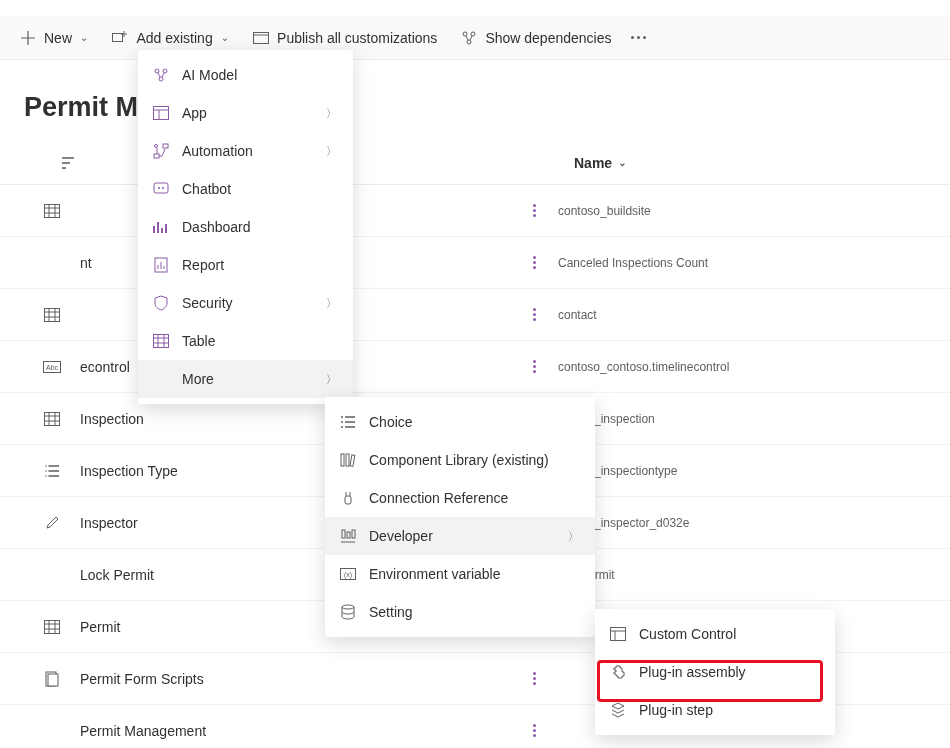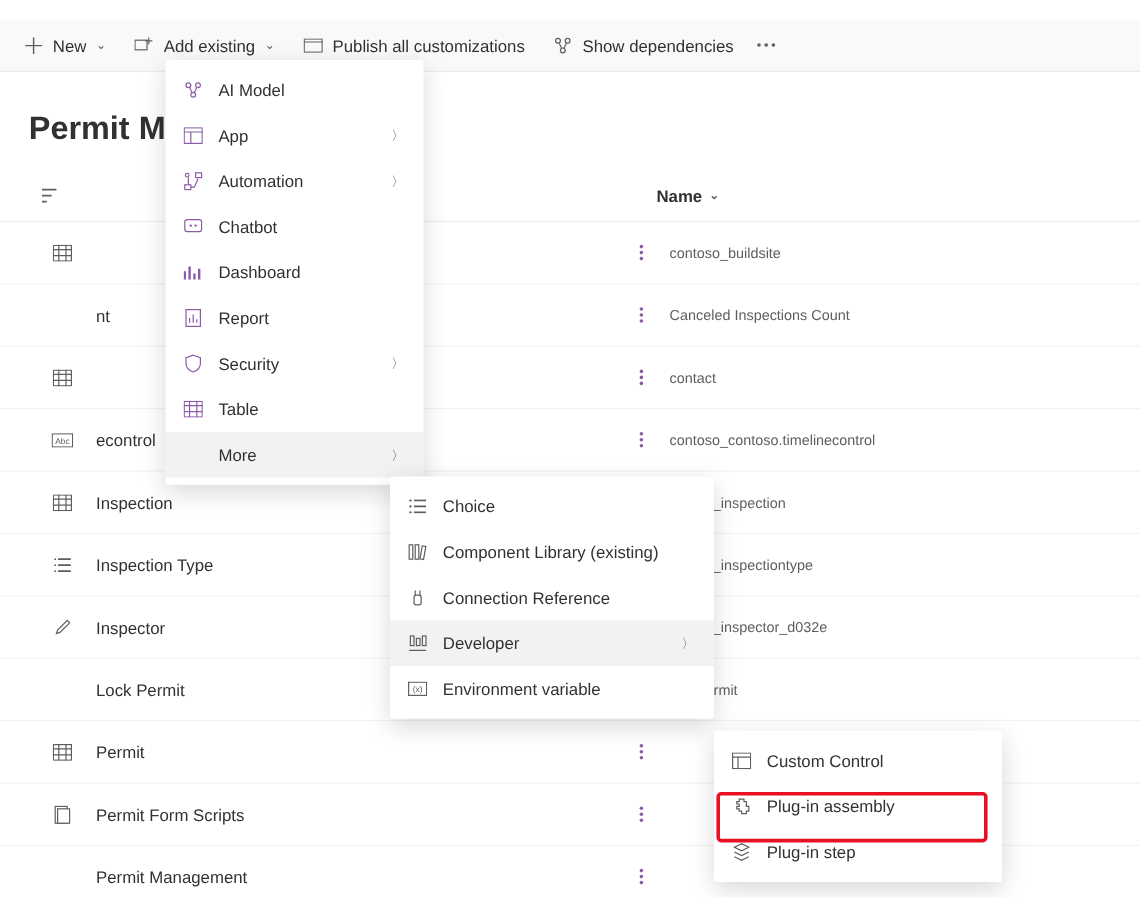--- a/index.html
+++ b/index.html
@@ -40,21 +40,21 @@
     padding: 32px 24px 18px 24px;
   }
   .table {
     width: 100%;
   }
   .table-header {
     display: flex;
     align-items: center;
     border-bottom: 1px solid #edebe9;
     height: 44px;
-    padding-left: 13px;
+    padding-left: 40px;
   }
   .col-type { width: 56px; display:flex; justify-content:center;}
   .col-display { flex: 0 0 430px; font-weight:600; display:flex; align-items:center; gap:6px;}
   .col-actions { width: 48px; display:flex; justify-content:center;}
   .col-name { flex: 1; font-weight:600; display:flex; align-items:center; gap:6px;}
   .table-row {
     display: flex;
     align-items: center;
     border-bottom: 1px solid #f3f2f1;
     height: 52px;
@@ -482,20 +482,30 @@
     </div>
     <div class="menu-item">
       <span class="menu-icon gray">
         <svg width="16" height="12" viewBox="0 0 16 12">
           <rect x="0.5" y="0.5" width="15" height="11" fill="none" stroke="#605e5c"></rect>
           <text x="8" y="9" font-size="7" text-anchor="middle" fill="#605e5c">(x)</text>
         </svg>
       </span>
       <span class="menu-label">Environment variable</span>
       </div>
+    <div class="menu-item">
+      <span class="menu-icon gray">
+        <svg width="14" height="16" viewBox="0 0 14 16">
+          <ellipse cx="7" cy="3" rx="6" ry="2" fill="none" stroke="#605e5c"></ellipse>
+          <path d="M1 3v10c0 1 3 2 6 2s6-1 6-2V3" fill="none" stroke="#605e5c"></path>
+          <path d="M1 8c0 1 3 2 6 2s6-1 6-2" fill="none" stroke="#605e5c"></path>
+        </svg>
+      </span>
+      <span class="menu-label">Setting</span>
+      </div>
   </div>
 
 <div class="menu menu3" id="menu3">
     <div class="menu-item">
       <span class="menu-icon gray">
         <svg width="16" height="14" viewBox="0 0 16 14">
           <rect x="0.5" y="0.5" width="15" height="13" fill="none" stroke="#605e5c"></rect>
           <path d="M0 4h16M5 4v10" stroke="#605e5c"></path>
         </svg>
       </span>

